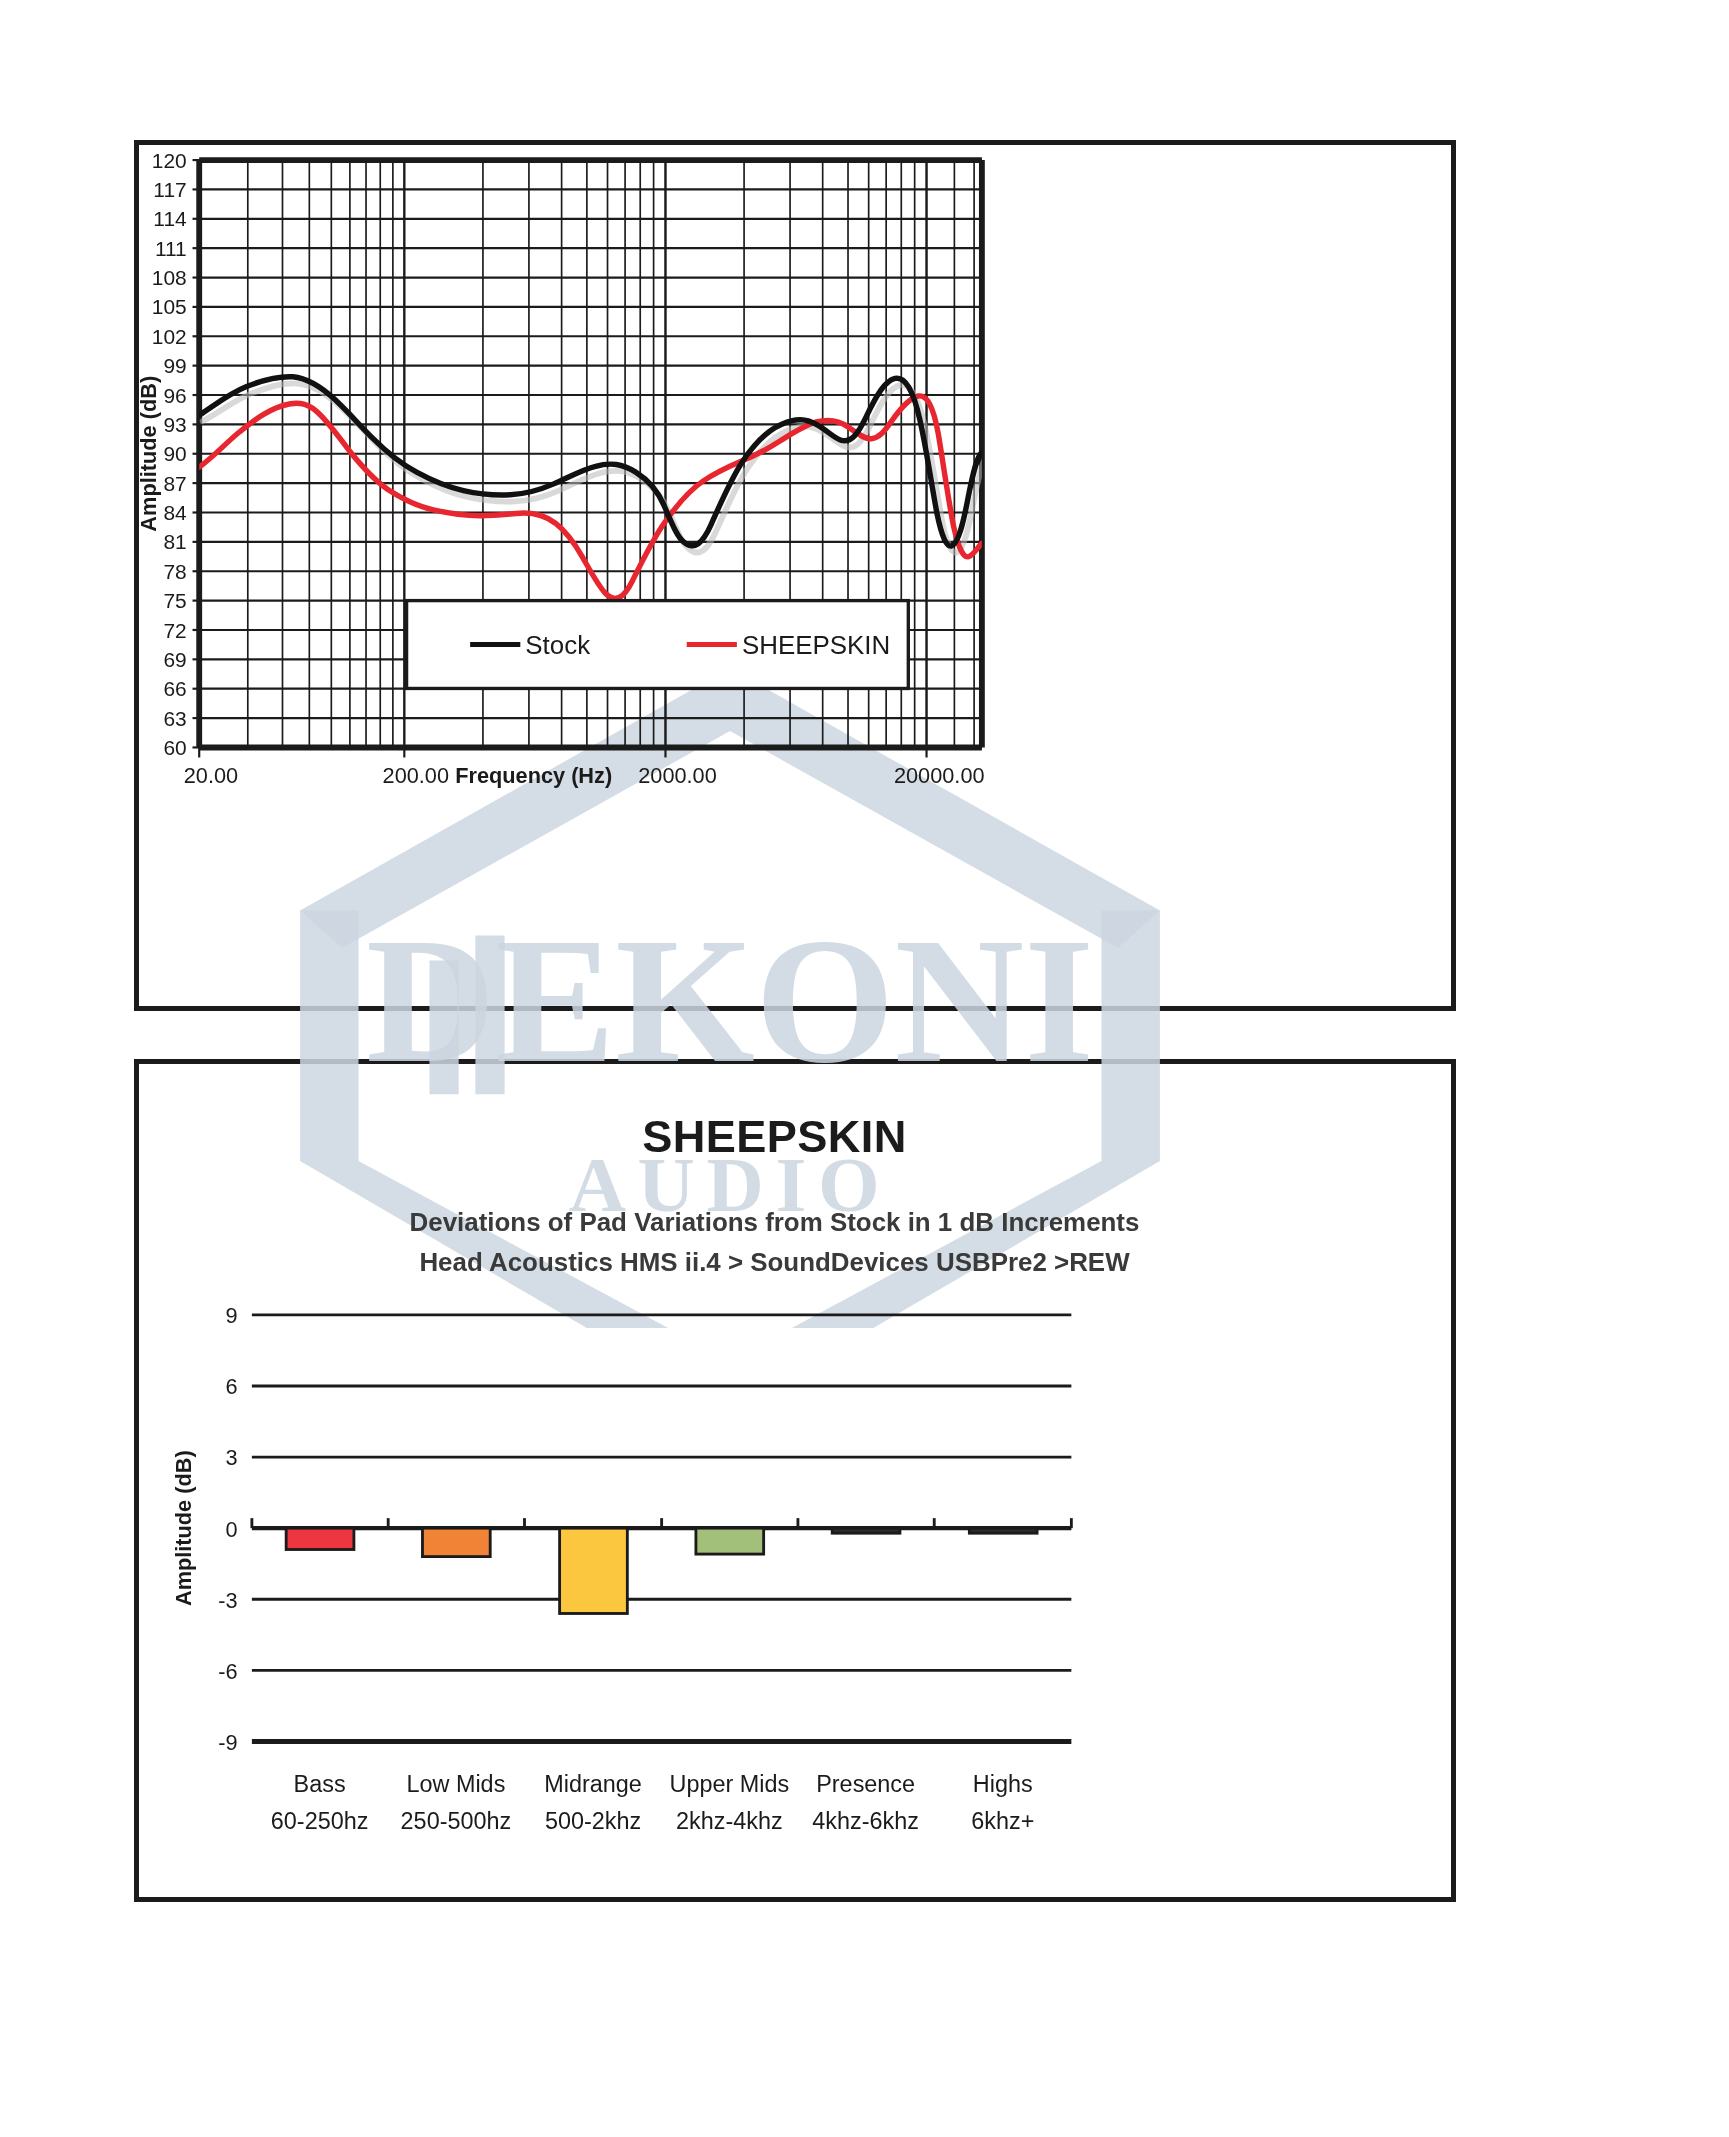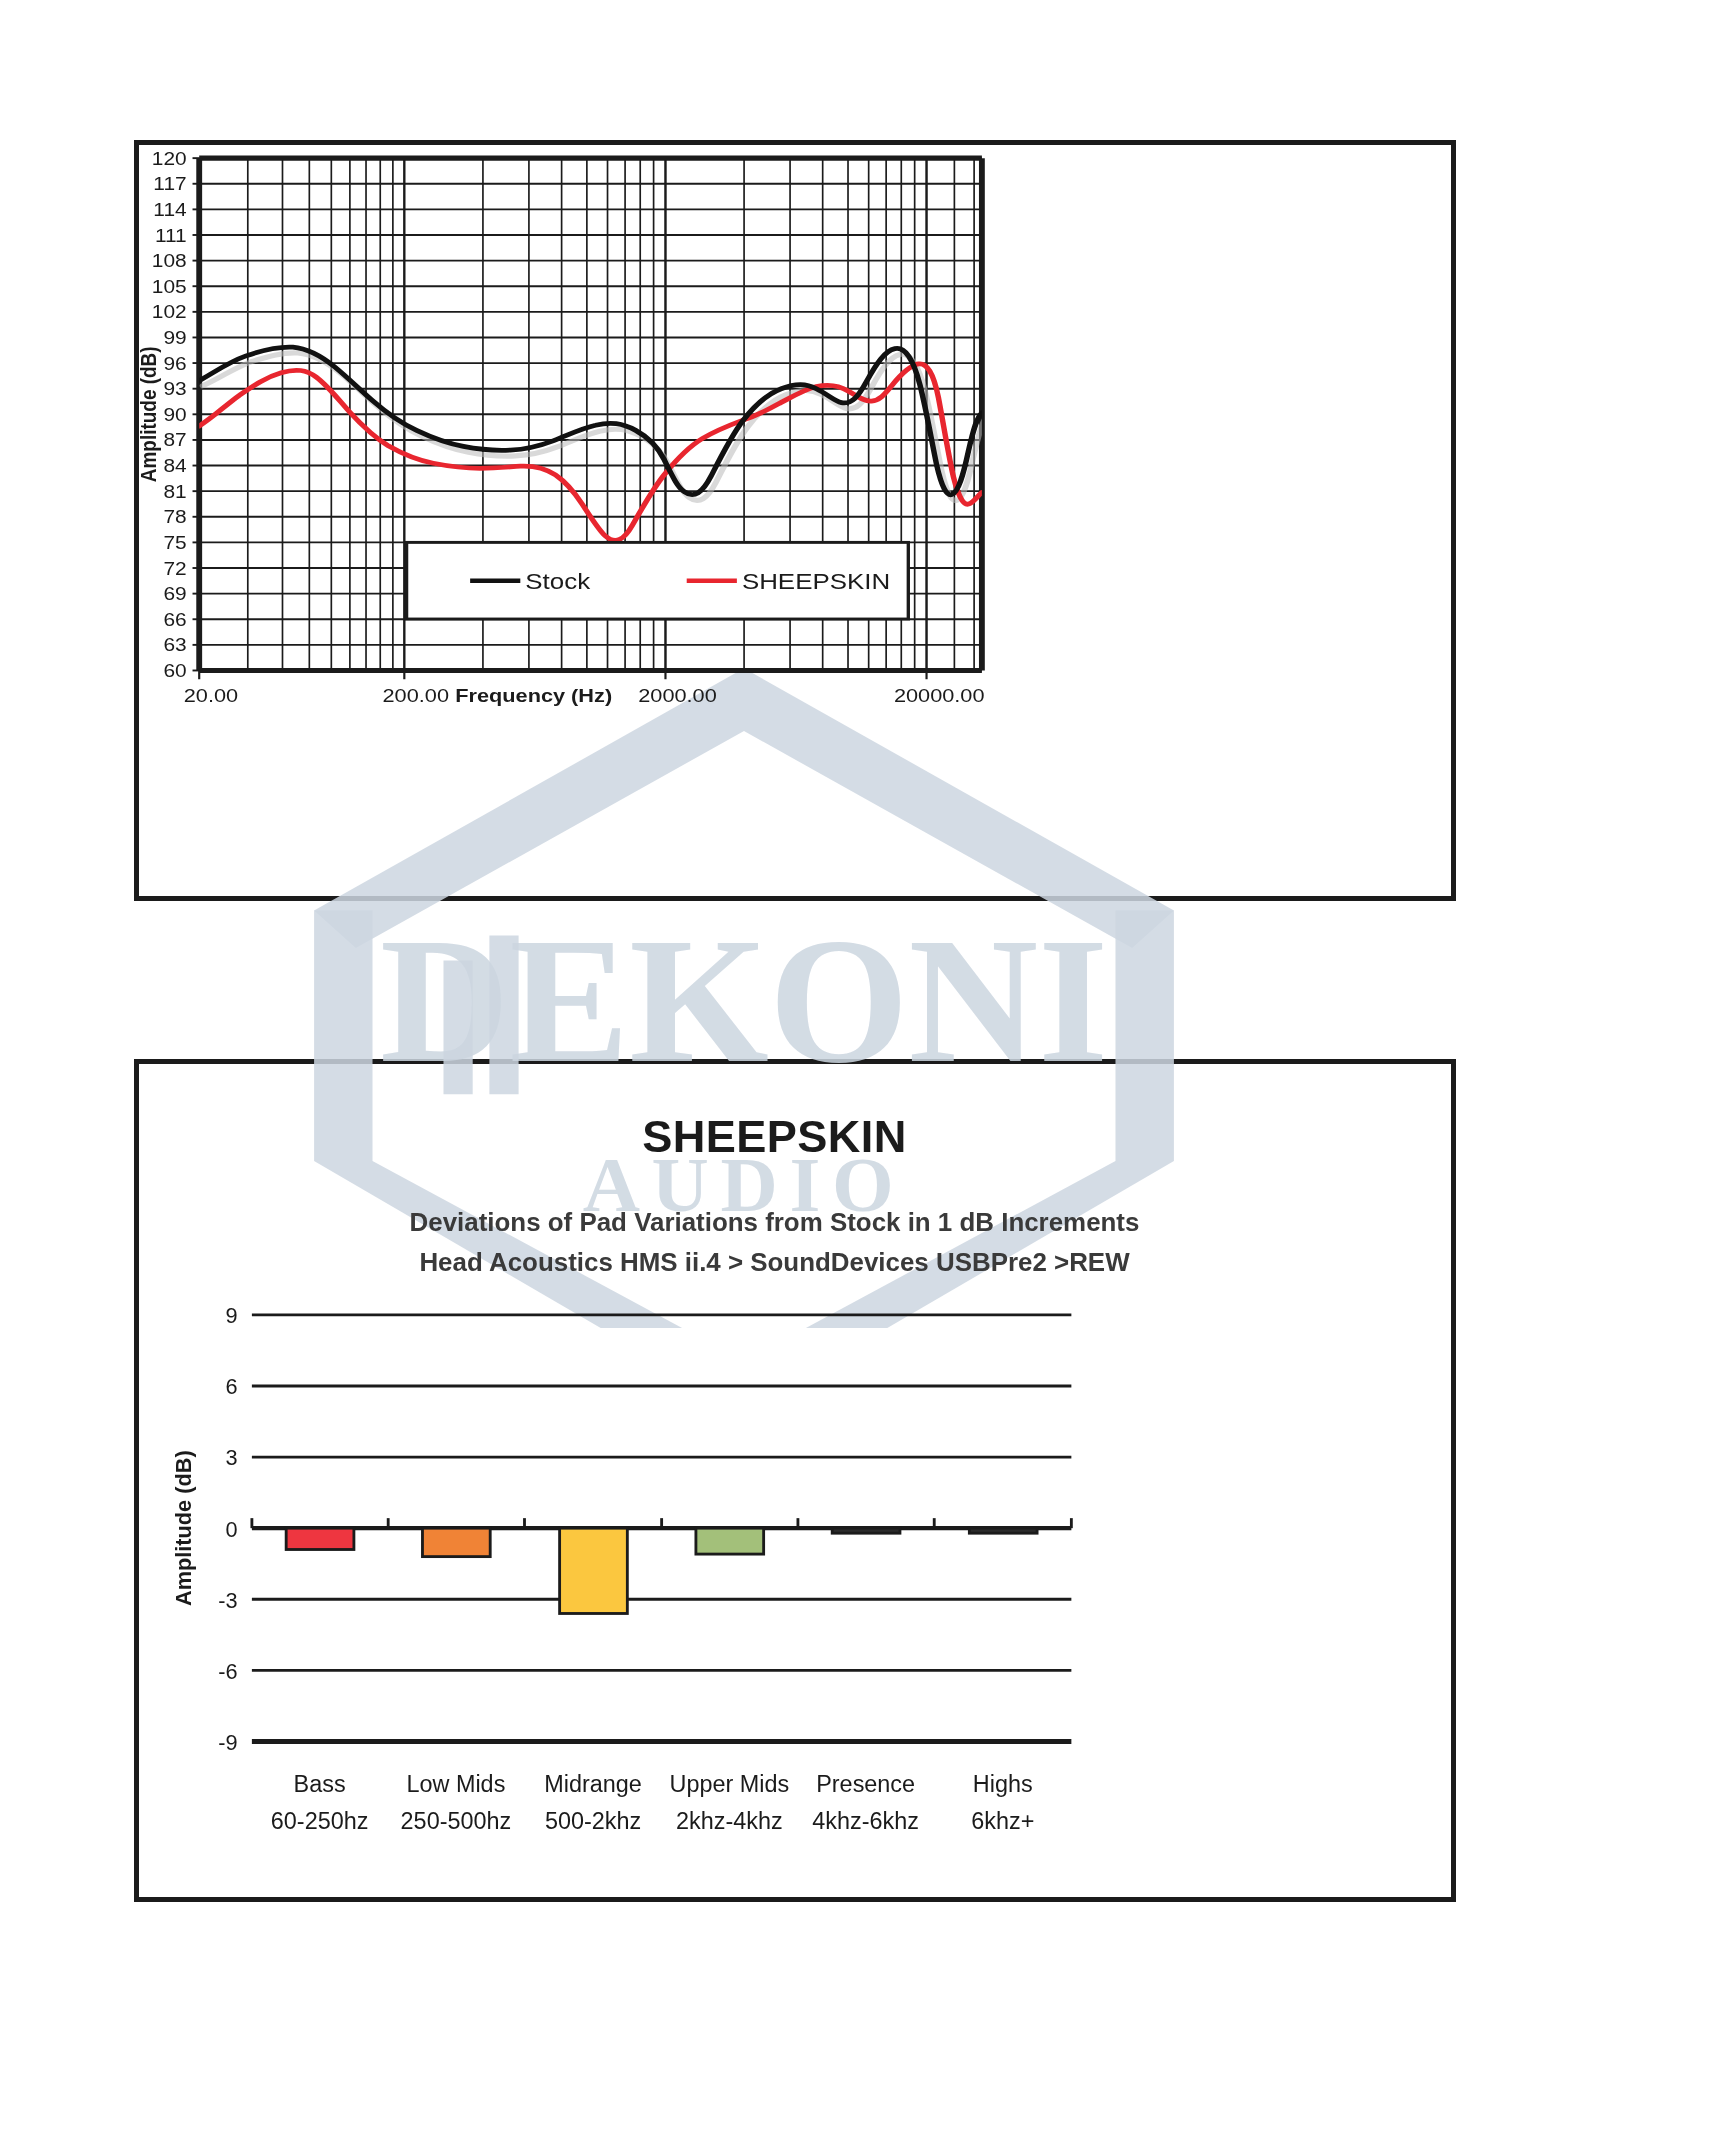--- a/index.html
+++ b/index.html
@@ -16,27 +16,27 @@
     overflow: hidden;
   }
 
   
   .panel {
     position: absolute;
     background: #ffffff;
     border: 5.8px solid #1b1b1b;
     box-sizing: border-box;
   }
-  #panel-top    { left: 134px; top: 140px;  width: 1322px; height: 761px; }
+  #panel-top    { left: 134px; top: 140px;  width: 1322px; height: 871px; }
   #panel-bottom { left: 134px; top: 1059px; width: 1322px; height: 843px; }
 
   
   #watermark {
     position: absolute;
-    left: 264px;
+    left: 250px;
     top: 660px;
     width: 960px;
     height: 668px;
     pointer-events: none;
     z-index: 1;
   }
   #watermark svg { width: 100%; height: 100%; display: block; }
   .wm-fill { fill: #ccd6e0; opacity: .85; }
   .wm-text {
     fill: #ccd6e0;

